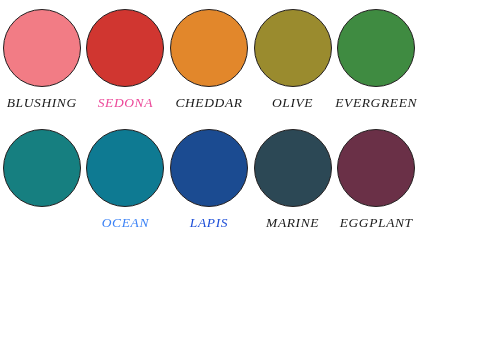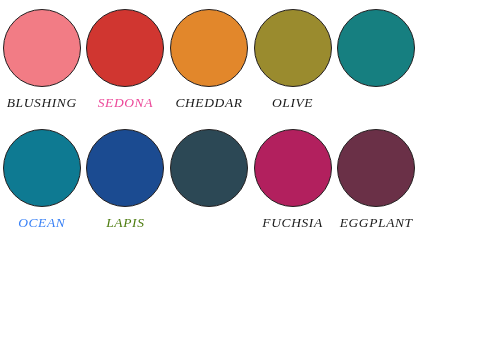--- a/index.html
+++ b/index.html
@@ -71,43 +71,44 @@
   <div class="swatch">
     <div class="swatch-circle" style="background-color: rgb(226, 135, 43); border-color: rgb(35, 31, 32);"></div>
     <div class="swatch-label" style="color: rgb(26, 26, 26);">CHEDDAR</div>
   </div>
 
   <div class="swatch">
     <div class="swatch-circle" style="background-color: rgb(154, 139, 46); border-color: rgb(35, 31, 32);"></div>
     <div class="swatch-label" style="color: rgb(26, 26, 26);">OLIVE</div>
   </div>
 
+  <div class="swatch">
+    <div class="swatch-circle" style="background-color: rgb(63, 139, 65); border-color: rgb(35, 31, 32);"></div>
+    <div class="swatch-label" style="color: rgb(26, 26, 26);">EVERGREEN</div>
+  </div>
 
   <div class="swatch">
     <div class="swatch-circle" style="background-color: rgb(22, 127, 128); border-color: rgb(35, 31, 32);"></div>
   </div>
 
   <div class="swatch">
     <div class="swatch-circle" style="background-color: rgb(14, 122, 146); border-color: rgb(35, 31, 32);"></div>
     <div class="swatch-label" style="color: #3b82f6;">OCEAN</div>
   </div>
 
   <div class="swatch">
     <div class="swatch-circle" style="background-color: rgb(27, 75, 145); border-color: rgb(35, 31, 32);"></div>
-    <div class="swatch-label" style="color: #4d7c0f;">LAPIS</div>
+    <div class="swatch-label" style="color: #1d4ed8;">LAPIS</div>
   </div>
 
   <div class="swatch">
     <div class="swatch-circle" style="background-color: rgb(44, 72, 85); border-color: rgb(35, 31, 32);"></div>
+    <div class="swatch-label" style="color: rgb(26, 26, 26);">MARINE</div>
   </div>
 
-  <div class="swatch">
-    <div class="swatch-circle" style="background-color: rgb(178, 32, 94); border-color: rgb(35, 31, 32);"></div>
-    <div class="swatch-label" style="color: rgb(26, 26, 26);">FUCHSIA</div>
-  </div>
 
   <div class="swatch">
     <div class="swatch-circle" style="background-color: rgb(106, 48, 71); border-color: rgb(35, 31, 32);"></div>
     <div class="swatch-label" style="color: rgb(26, 26, 26);">EGGPLANT</div>
   </div>
 
 
 </div>
 
 </body></html>

